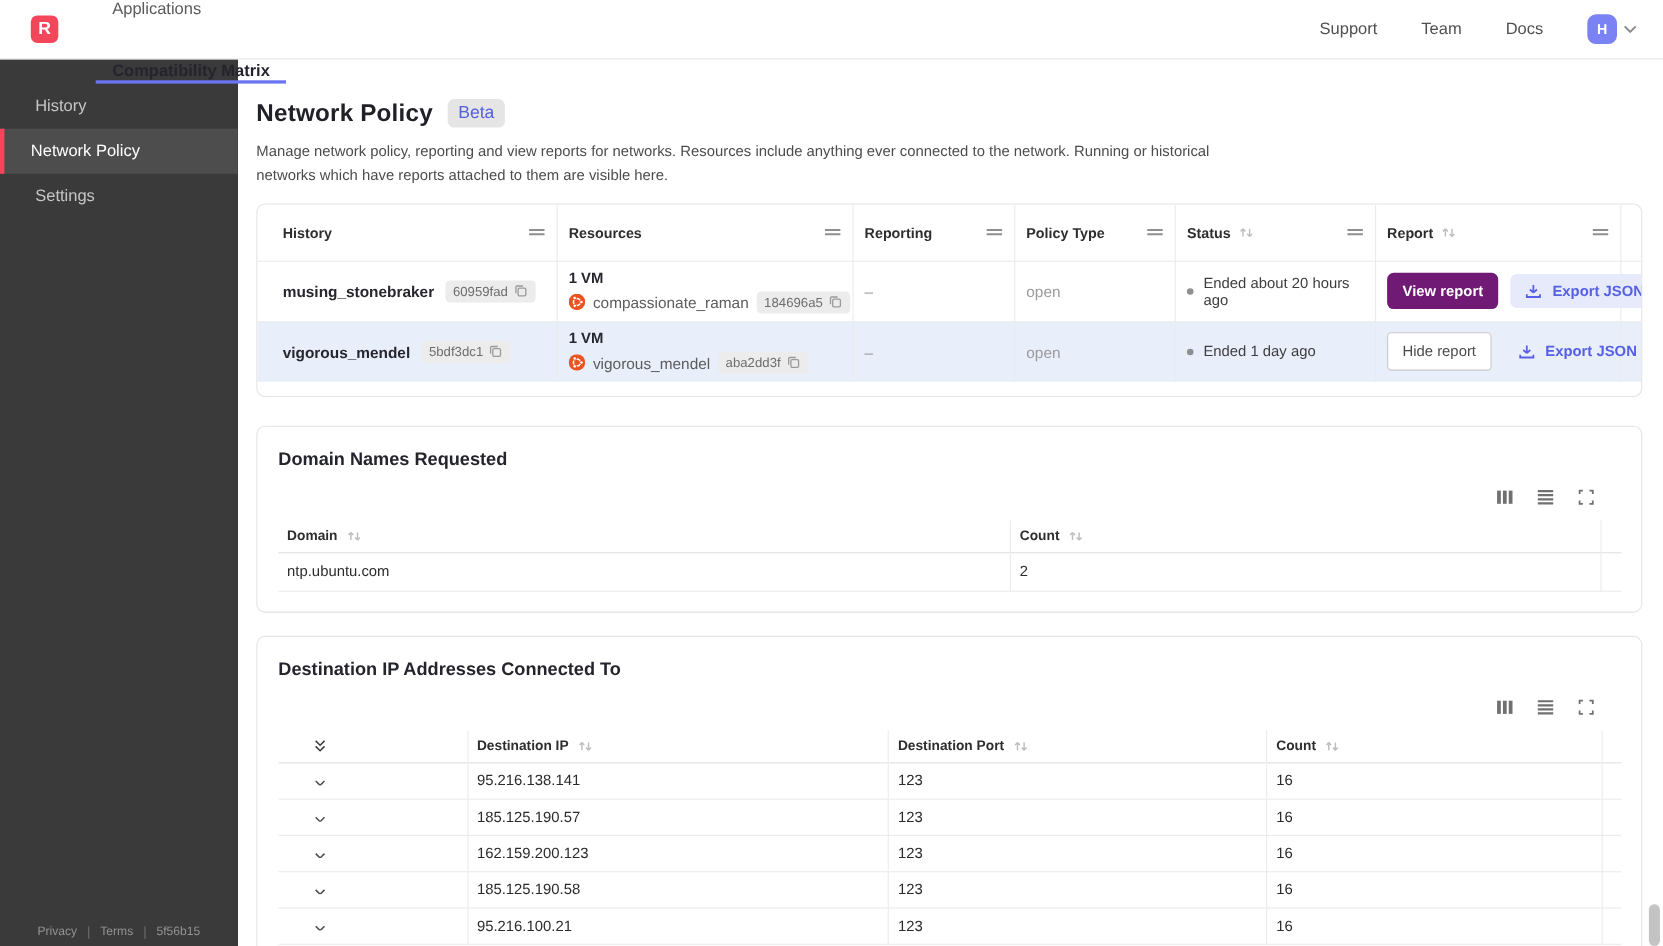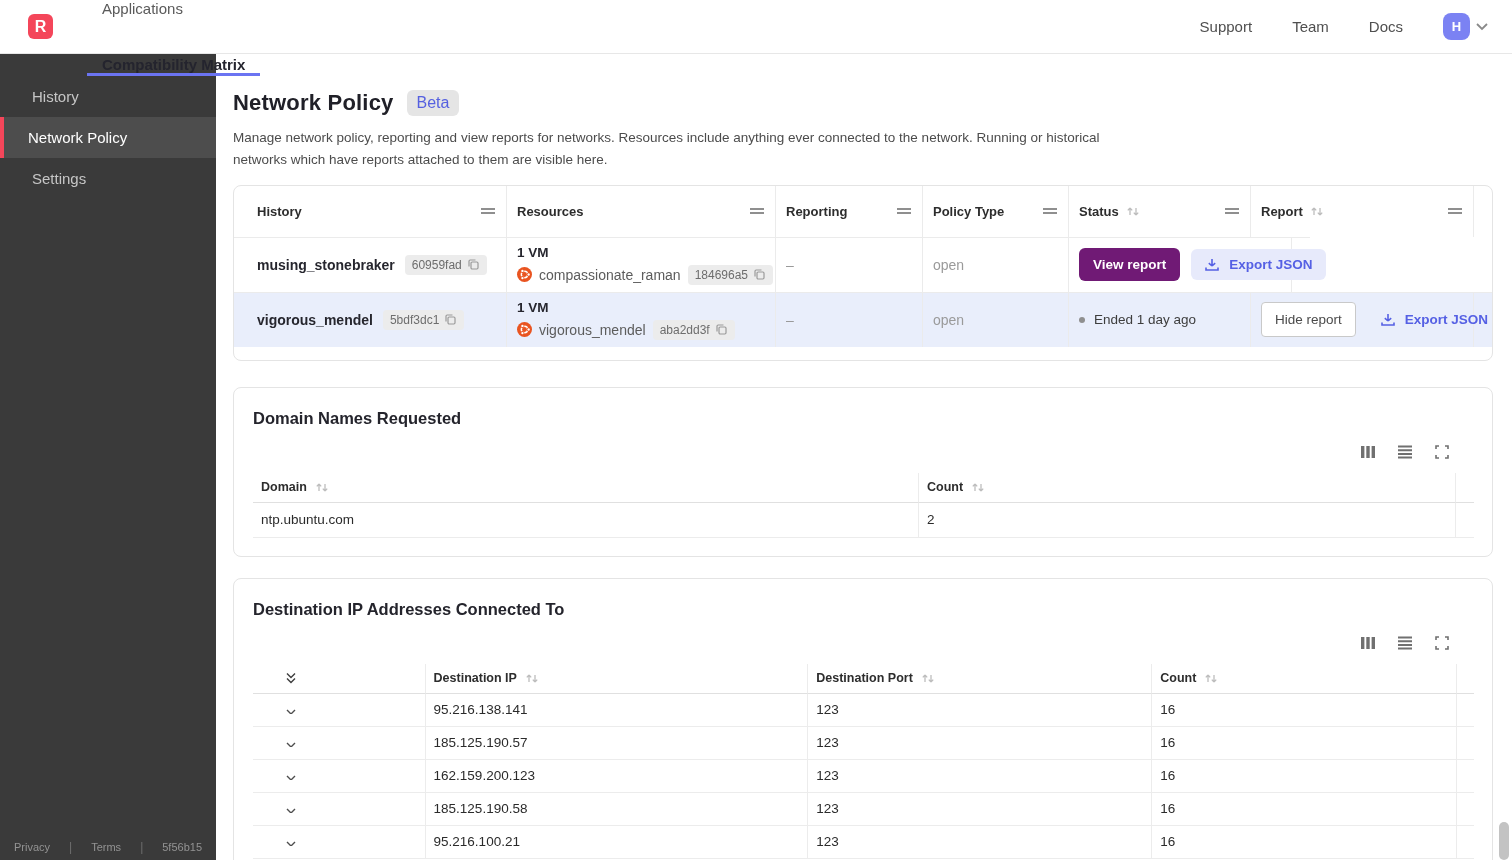--- a/index.html
+++ b/index.html
@@ -22,21 +22,21 @@
   .avatar { width:27px; height:27px; border-radius:8px; background:#7b82f3; color:#fff;
             font-size:13px; font-weight:bold; display:flex; align-items:center; justify-content:center; }
 
   
   .sidebar { position:fixed; top:54px; left:0; width:216px; height:806px; background:#3a3a3a; z-index:10; }
   .side-list { padding-top:22px; }
   .side-item { height:41px; display:flex; align-items:center; padding-left:28px; font-size:15px;
                color:#c6c6c6; cursor:pointer; border-left:4px solid transparent; }
   .side-item.active { background:#4d4d4d; color:#fff; border-left-color:#f4465a; padding-left:24px; }
   .side-footer { position:absolute; bottom:6px; left:0; width:100%; display:flex; justify-content:center;
-                 align-items:center; gap:19px; font-size:11px; color:#939393; }
+                 align-items:center; gap:9px; font-size:11px; color:#939393; }
   .side-footer .sep { color:#6e6e6e; font-size:12px; }
 
   
   .main { position:absolute; top:54px; left:216px; width:1296px; height:806px; background:#fff;
           padding:36px 19px 0 17px; }
   .title-row { display:flex; align-items:center; gap:13px; }
   .page-title { font-size:22px; font-weight:bold; color:#202028; letter-spacing:.2px; }
   .beta-badge { background:#e5e5e5; color:#5560e0; font-size:16px; padding:4px 10px; border-radius:6px; }
   .page-desc { margin-top:11px; font-size:13.5px; line-height:1.65; color:#4c4c4c; max-width:880px; }
 
@@ -291,20 +291,26 @@
                 </span>
             </div>
           </div>
         </div>
         <div class="ncell c3">
             <span class="muted">–</span>
           </div>
         <div class="ncell c4">
             <span class="muted">open</span>
           </div>
+        <div class="ncell c5">
+            <span class="status-wrap">
+              <span class="status-dot"></span>
+          <span>Ended about 20 hours ago</span>
+            </span>
+          </div>
         <div class="ncell c6">
           <button class="btn-primary">View report</button>
           <span class="export-link">
             <svg width="16" height="15" viewBox="0 0 16 15">
                 <use href="#i-download"></use>
               </svg>
             <span>Export JSON</span>
             </span>
         </div>
         <div class="ncell gutter"></div>

